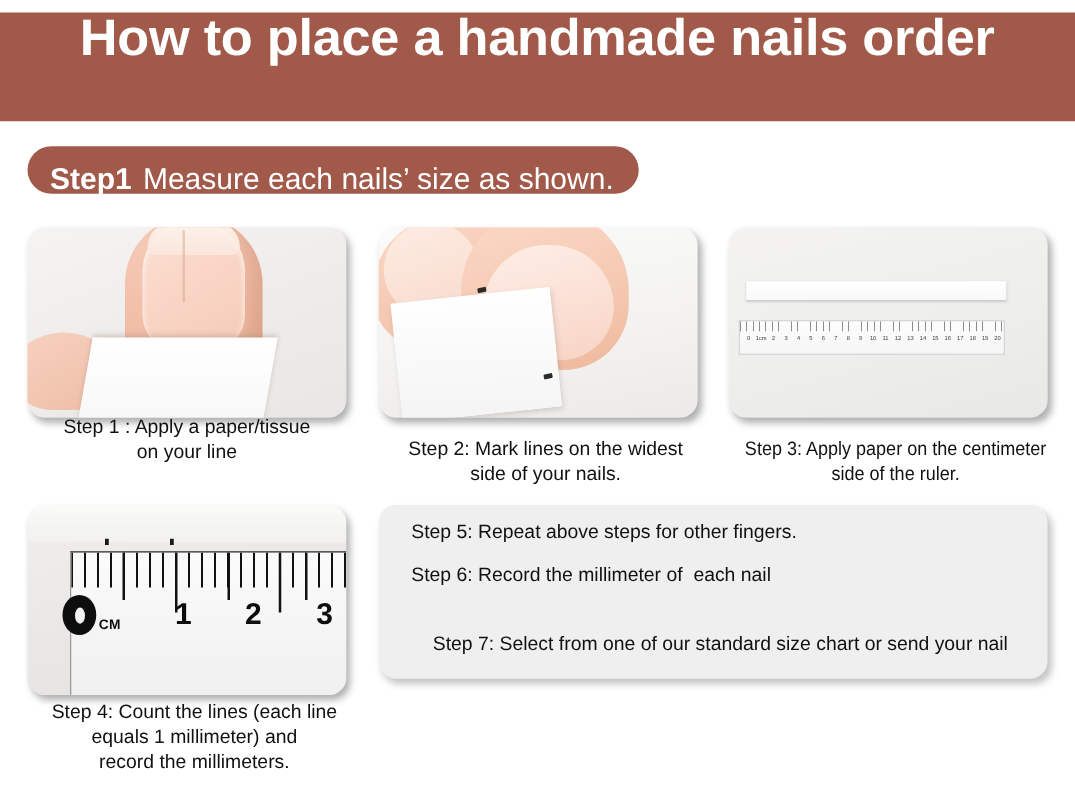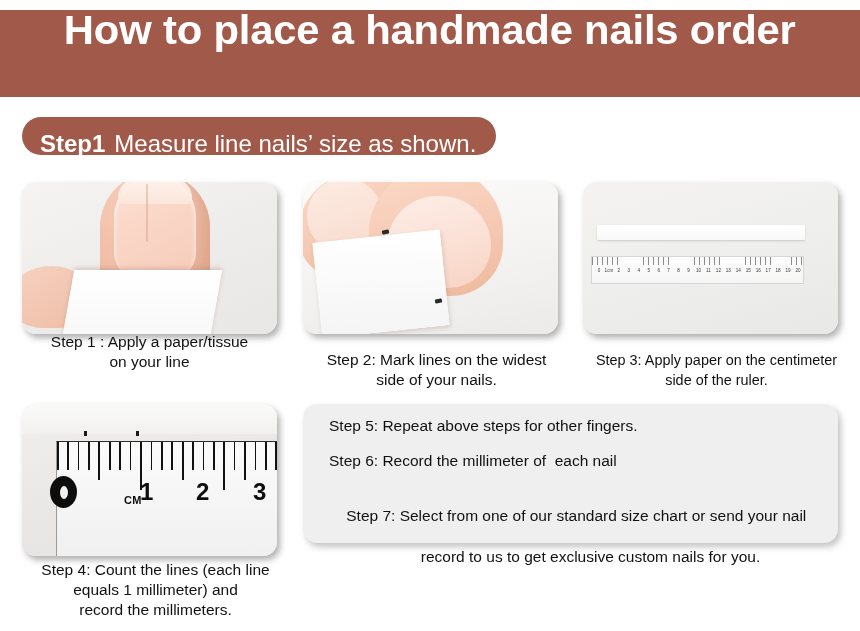--- a/index.html
+++ b/index.html
@@ -294,21 +294,20 @@
     border-radius: 50%;
     background: #f2f1f0;
   }
   .p4-cm {
     position: absolute;
     left: 57px; top: 90px;
     font-size: 11px;
     font-weight: bold;
     color: #0d0d0d;
     letter-spacing: 0.3px;
-    margin-left: 45px;
   }
   .p4-dot {
     position: absolute;
     top: 27px;
     width: 3px; height: 5px;
     background: #1a1a1a;
   }
 
   
   .caption {
@@ -356,21 +355,21 @@
 </style>
 </head>
 <body>
 
 <div class="banner">
   <div class="banner-title">How to place a handmade nails order</div>
 </div>
 
 <div class="pill">
   <span class="pill-strong">Step1</span>
-  <span class="pill-text">Measure line nails’ size as shown.</span>
+  <span class="pill-text">Measure each nails’ size as shown.</span>
 </div>
 
 <div class="card" id="card-1">
   <div class="p1-bg"></div>
   <div class="p1-knuckle"></div>
   <div class="p1-finger"></div>
   <div class="p1-nail"></div>
   <div class="p1-nail-edge"></div>
   <div class="p1-cuticle"></div>
   <div class="p1-paper"></div>
@@ -442,15 +441,14 @@
 <div class="caption" id="caption-1"><span>Step 1 : Apply a paper/tissue</span><br><span>on your line</span></div>
 <div class="caption" id="caption-2"><span>Step 2: Mark lines on the widest</span><br><span>side of your nails.</span></div>
 <div class="caption" id="caption-3"><span>Step 3: Apply paper on the centimeter</span><br><span>side of the ruler.</span></div>
 <div class="caption" id="caption-4"><span>Step 4: Count the lines (each line</span><br><span>equals 1 millimeter) and</span><br><span>record the millimeters.</span></div>
 
 <div class="info-panel">
   <div class="info-line">Step 5: Repeat above steps for other fingers.</div>
   <div class="info-line">Step 6: Record the millimeter of  each nail</div>
   <div class="info-line centered-wrap">
     <span>Step 7: Select from one of our standard size chart or send your nail</span>
-    <span class="second-row">record to us to get exclusive custom nails for you.</span>
   </div>
 </div>
 
 </body></html>

